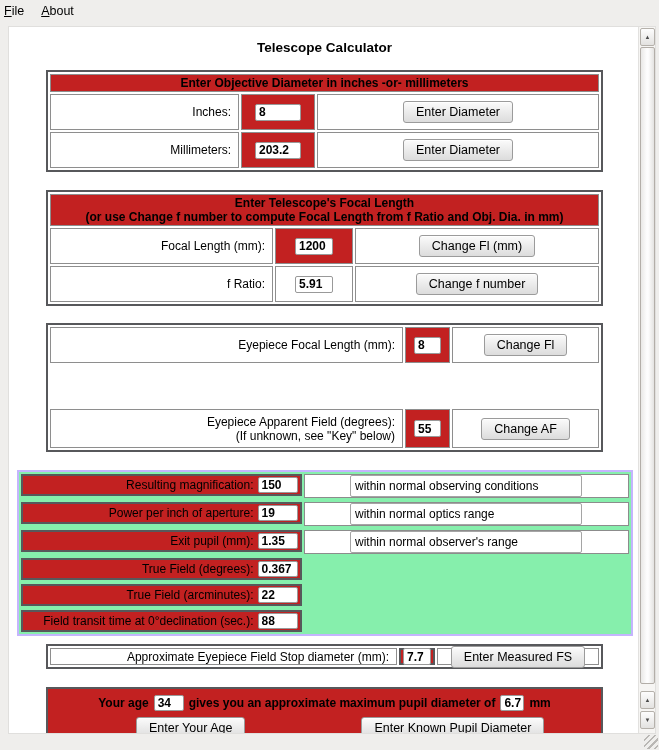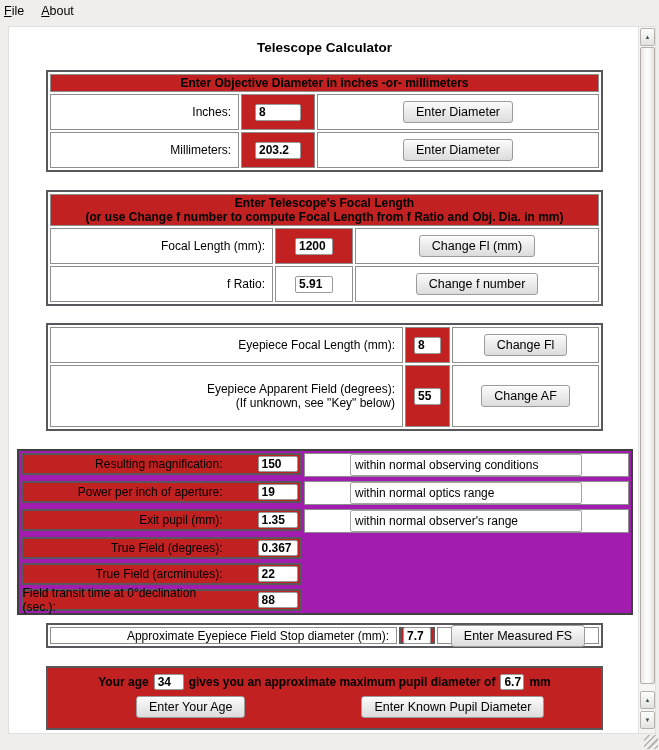--- a/index.html
+++ b/index.html
@@ -22,41 +22,41 @@
   .sect{width:557px;margin:0 auto;border:2px solid #57585b;padding:2px;background:#fff;}
   .sect-header{background:#c22121;border:1px solid #8e8e8e;text-align:center;
     font-weight:bold;padding:1px 0;line-height:14px;margin-bottom:2px;}
   .row{display:flex;gap:2px;margin-bottom:2px;}
   .row:last-child{margin-bottom:0;}
   .cell{border:1px solid #8e8e8e;background:#fff;display:flex;align-items:center;}
   .label-cell{justify-content:flex-end;padding-right:7px;text-align:right;line-height:14px;}
   .red-cell{background:#c22121;justify-content:center;}
   .btn-cell{flex:1;justify-content:center;}
   .row36 .cell{height:36px;}
-  .row50 .cell{height:62px;}
+  .row50 .cell{height:39px;margin-top:44px;}
   .row27 .cell{height:17px;}
 
   
   .s1 .label-cell{width:189px;} .s1 .val-cell{width:74px;}
   .s2 .label-cell{width:223px;} .s2 .val-cell{width:78px;}
   .s3 .label-cell{width:353px;} .s3 .val-cell{width:45px;}
   .fs .label-cell{width:347px;} .fs .val-cell{width:36px;border-width:2px;border-color:#57585b;}
 
   
   .tin{height:17px;border:1px solid #999;border-radius:2px;background:#fff;
     font-family:"Liberation Sans",sans-serif;font-size:12px;font-weight:bold;
     padding:0 1px 0 3px;color:#000;}
-  .w46{width:46px;} .w42{width:38px;} .w27{width:27px;} .w40{width:40px;margin-left:31px;}
+  .w46{width:46px;} .w42{width:38px;} .w27{width:27px;} .w40{width:40px;}
   .w28{width:28px;} .w30{width:30px;} .w24{width:24px;}
   .btn{font-family:"Liberation Sans",sans-serif;font-size:12.5px;color:#000;
     background:linear-gradient(#fbfbfb,#dcdcdc);border:1px solid #9b9b9b;border-radius:3px;
     padding:3px 12px;box-shadow:inset 0 1px 0 rgba(255,255,255,.7);cursor:default;}
 
   
-  .res{width:616px;margin:18px auto 0;border:2px solid #404040;padding:2px;background:#a21caf;}
+  .res{width:616px;margin:18px auto 0;border:2px solid #c4b5fd;padding:2px;background:#86efac;}
   .res-row{display:flex;margin-bottom:4px;}
   .res-row:last-child{margin-bottom:0;}
   .res-red{width:281px;height:22px;background:#c22121;border:2px solid #57585b;
     display:flex;align-items:center;justify-content:flex-end;gap:4px;padding-right:2px;}
   .res-red .tin{height:16px;}
   .res-status{flex:1;margin-left:2px;border:1px solid #8c8c8c;background:#fff;
     display:flex;align-items:center;justify-content:center;}
   .status-in{width:232px;height:16px;border:1px solid #a5a5a5;border-radius:2px;
     font-family:"Liberation Sans",sans-serif;font-size:12px;padding:10px 4px;color:#000;background:#fff;}
 

